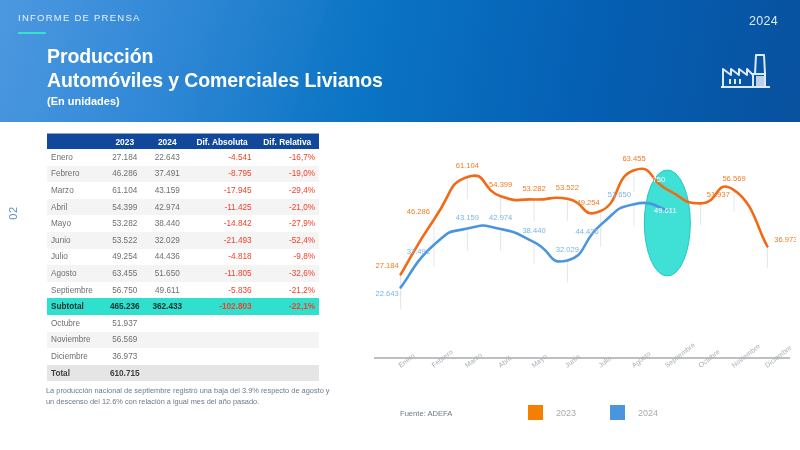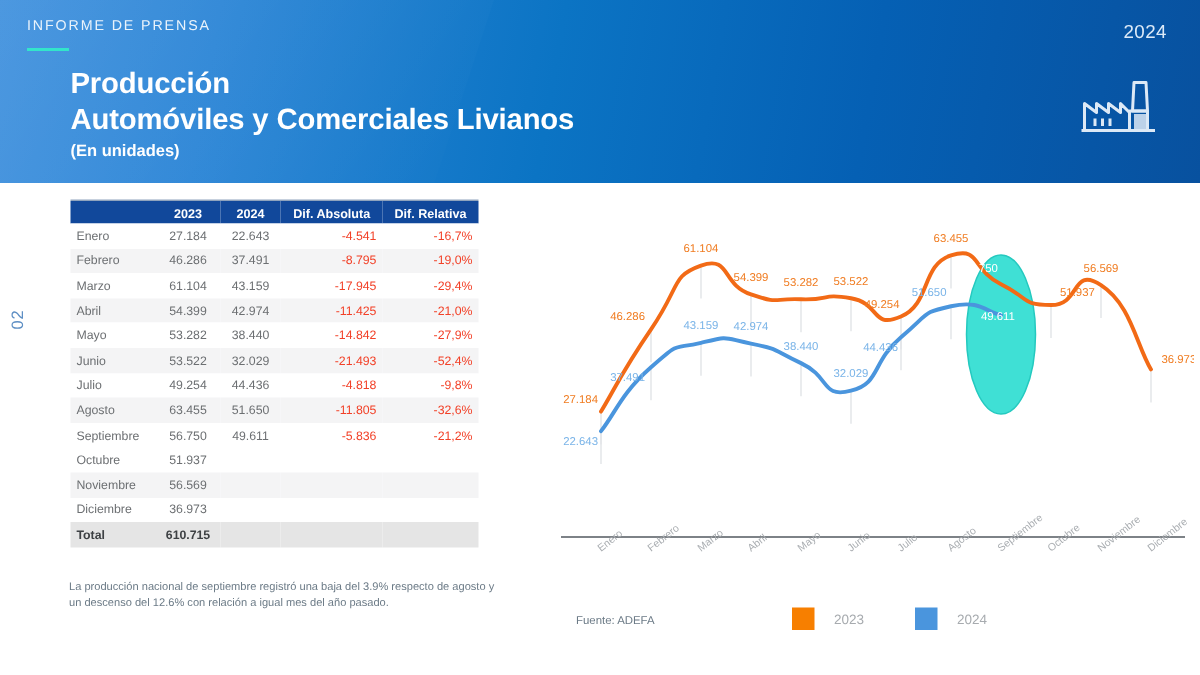--- a/index.html
+++ b/index.html
@@ -107,21 +107,21 @@
   .dlabel.b { fill: #7ab4e8; }
   .dlabel.w { fill: #ffffff; }
   .xlabel {
     font-size: 7px; fill: #a9adb1; font-family: "Liberation Sans", sans-serif;
   }
   
   #legend {
     position: absolute; left: 360px; top: 404px; width: 436px; height: 22px;
   }
   #source-label {
-    position: absolute; left: 24px; top: 5px;
+    position: absolute; left: 40px; top: 5px;
     font-size: 7.6px; color: #6b7a86;
   }
   .legend-item { position: absolute; top: 1px; display: flex; align-items: center; }
   .legend-swatch { width: 15px; height: 15px; display: inline-block; }
   .legend-text { font-size: 9px; color: #a7abaf; margin-left: 13px; }
 </style>
 </head>
 <body>
 
 <div id="header">
@@ -218,20 +218,27 @@
           <td class="num">51.650</td>
           <td class="neg">-11.805</td>
           <td class="neg">-32,6%</td>
         </tr>
         <tr class="odd">
           <td class="month">Septiembre</td>
           <td class="num">56.750</td>
           <td class="num">49.611</td>
           <td class="neg">-5.836</td>
           <td class="neg">-21,2%</td>
+        </tr>
+        <tr class="subtotal">
+          <td class="month">Subtotal</td>
+          <td class="num">465.236</td>
+          <td class="num">362.433</td>
+          <td class="neg">-102.803</td>
+          <td class="neg">-22,1%</td>
         </tr>
         <tr class="odd">
           <td class="month">Octubre</td>
           <td class="num">51.937</td>
           <td class="num"></td>
           <td class="neg"></td>
           <td class="neg"></td>
         </tr>
         <tr class="even">
           <td class="month">Noviembre</td>

